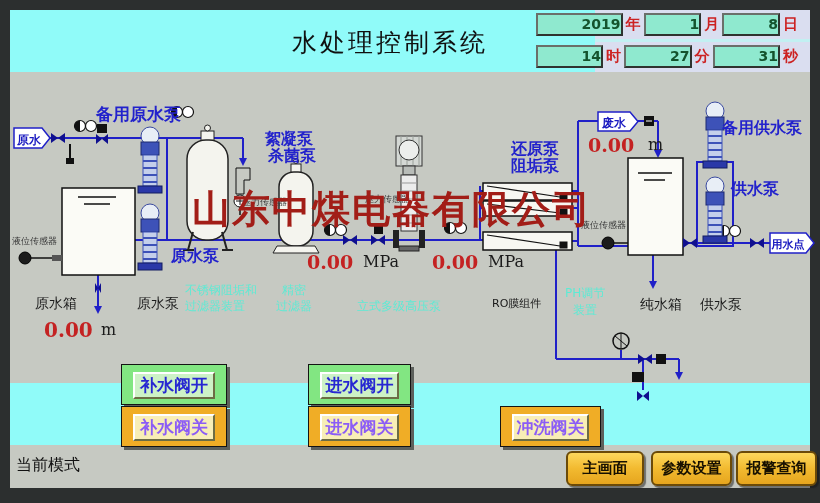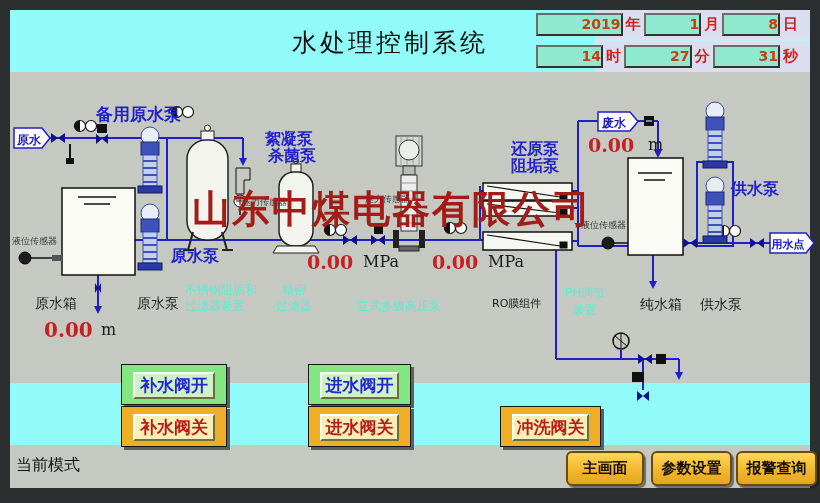--- a/index.html
+++ b/index.html
@@ -8,21 +8,21 @@
   .abs{position:absolute;}
   .t{position:absolute;white-space:nowrap;z-index:3;}
   
   .title-strip{left:10px;top:10px;width:585px;height:62px;background:#90fbf9;z-index:1;}
   .page-title{left:250px;top:26px;width:280px;text-align:center;font-size:25px;color:#101010;
               letter-spacing:3px;font-weight:500;}
   .dt-panel{left:595px;top:10px;width:215px;height:62px;background:#dadef0;z-index:3;}
   .dt-row{height:29px;display:flex;align-items:center;justify-content:flex-end;padding-right:12px;gap:3px;}
   .dt-row.first{border-bottom:3px solid #c2f0f2;}
   .dt-box{display:inline-block;background:#8fe9cf;border:2px solid #6a6f6a;border-right-color:#2f332f;
-          border-bottom-color:#2f332f;color:#c2410c;font-weight:bold;font-size:14px;text-align:center;
+          border-bottom-color:#2f332f;color:#14532d;font-weight:bold;font-size:14px;text-align:center;
           height:19px;line-height:19px;padding-left:44px;}
   .dt-label{color:#cc2222;font-weight:bold;font-size:15px;}
   
   .main-gray{left:10px;top:72px;width:800px;height:311px;background:#c6c9c2;z-index:1;}
   .cyan-band{left:10px;top:383px;width:800px;height:62px;background:#90fbf9;z-index:1;}
   .footer-bar{left:10px;top:445px;width:800px;height:43px;background:#c6c9c2;z-index:1;}
   #diagram{position:absolute;left:0;top:0;z-index:2;pointer-events:none;}
   
   .blue-lbl{color:#2222cc;font-weight:bold;font-size:16px;}
   .cap{color:#1a1a1a;font-size:11px;}
@@ -35,21 +35,21 @@
   .wm{color:#a21d17;font-weight:bold;z-index:4;}
   .wm.company{left:192px;top:184px;font-size:38px;letter-spacing:2px;}
   .wm.phone{left:218px;top:276px;font-size:40px;letter-spacing:-2px;}
   
   .vbtn{position:absolute;z-index:5;border:1px solid #141414;box-shadow:3px 3px 0 #5c605c;cursor:pointer;}
   .vbtn.green{background:#82e682;}
   .vbtn.orange{background:#f0ad26;}
   .vbtn-in{margin:7px 11px;height:23px;line-height:23px;text-align:center;font-size:17px;font-weight:bold;
            border:2px solid;border-color:#ffffff #6d6d44 #6d6d44 #ffffff;}
   .vbtn.green .vbtn-in{background:#cdf2c6;color:#2727d2;}
-  .vbtn.orange .vbtn-in{background:#f8eeb6;color:#b91c1c;}
+  .vbtn.orange .vbtn-in{background:#f8eeb6;color:#8b5cf6;}
   
   .mode-lbl{left:16px;top:455px;font-size:16px;color:#111;}
   .gold-btn{position:absolute;z-index:5;height:35px;line-height:31px;text-align:center;
             background:linear-gradient(180deg,#fdd75c 0%,#f2ba30 50%,#e6a51e 100%);
             border:2px solid #6b4a08;border-radius:6px;color:#171000;font-weight:bold;font-size:15px;
             box-shadow:2px 2px 1px rgba(20,20,20,0.5);cursor:pointer;box-sizing:border-box;}
 </style>
 </head>
 <body>
 
@@ -276,20 +276,21 @@
   <div class="t tag-txt" style="left:16px;top:132px;width:26px;">原水</div>
   <div class="t tag-txt" style="left:600px;top:115px;width:28px;">废水</div>
   <div class="t tag-txt" style="left:771px;top:237px;width:34px;font-size:11px;">用水点</div>
 
   <div class="t blue-lbl" style="left:96px;top:103px;font-size:17px;">备用原水泵</div>
   <div class="t blue-lbl" style="left:171px;top:246px;">原水泵</div>
   <div class="t blue-lbl" style="left:265px;top:129px;">絮凝泵</div>
   <div class="t blue-lbl" style="left:268px;top:146px;">杀菌泵</div>
   <div class="t blue-lbl" style="left:511px;top:139px;">还原泵</div>
   <div class="t blue-lbl" style="left:511px;top:156px;">阻垢泵</div>
+  <div class="t blue-lbl" style="left:722px;top:118px;">备用供水泵</div>
   <div class="t blue-lbl" style="left:731px;top:179px;">供水泵</div>
 
   <div class="t cap" style="left:35px;top:295px;font-size:14px;">原水箱</div>
   <div class="t cap" style="left:137px;top:295px;font-size:14px;">原水泵</div>
   <div class="t cap-sm" style="left:185px;top:282px;">不锈钢阻垢和</div>
   <div class="t cap-sm" style="left:185px;top:298px;">过滤器装置</div>
   <div class="t cap-sm" style="left:282px;top:282px;">精密</div>
   <div class="t cap-sm" style="left:276px;top:298px;">过滤器</div>
   <div class="t cap-sm" style="left:357px;top:298px;">立式多级高压泵</div>
   <div class="t cap" style="left:492px;top:296px;">RO膜组件</div>

